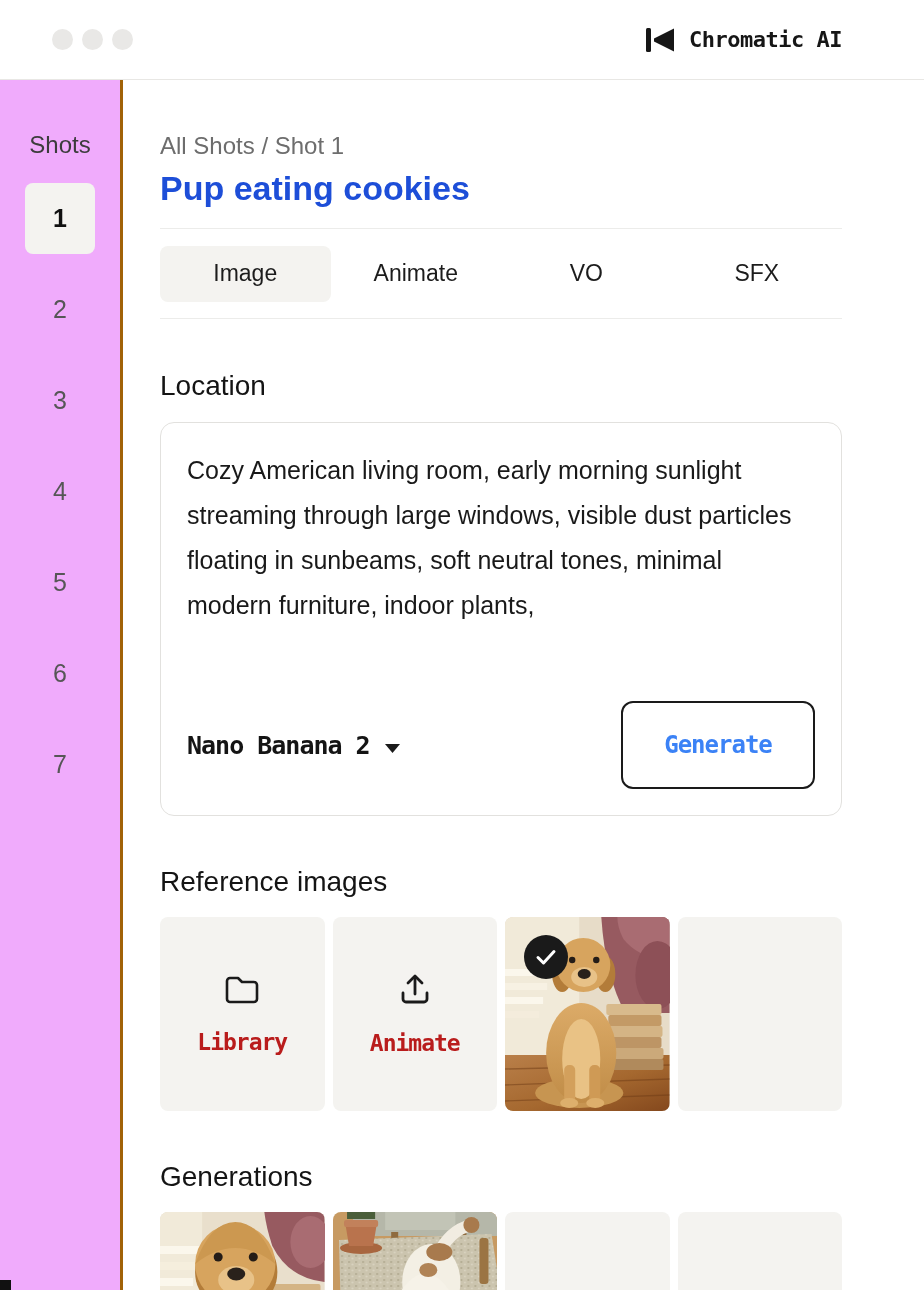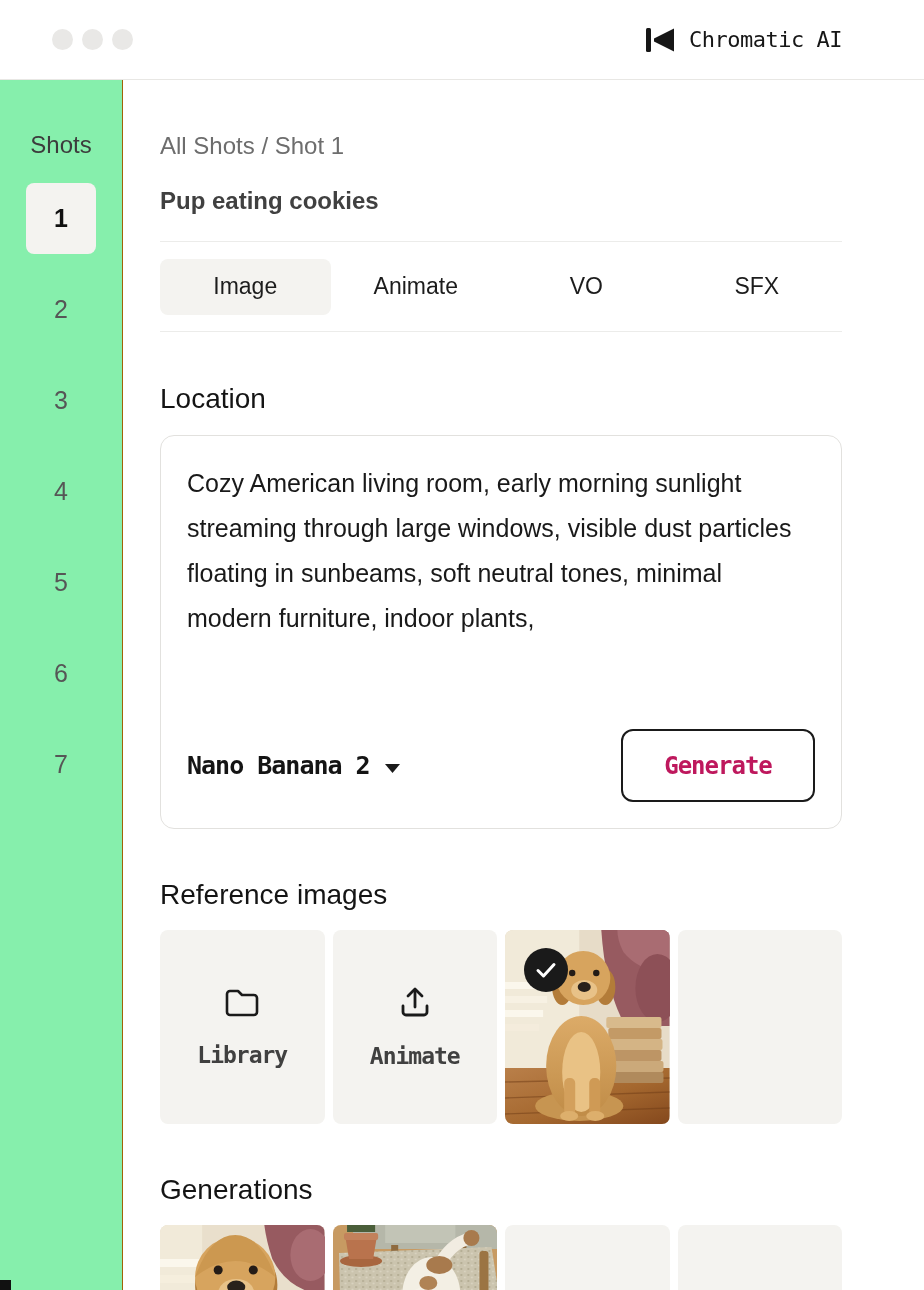--- a/index.html
+++ b/index.html
@@ -7,69 +7,69 @@
     font-family: "Liberation Sans", sans-serif; color: #1a1a1a; }
   .page { position: relative; width: 924px; height: 1290px; background: #fff; overflow: hidden; }
 
   
   .titlebar { height: 80px; display: flex; align-items: center; justify-content: space-between;
     padding: 0 82px 0 52px; border-bottom: 1px solid #e8e7e4; background: #fff; }
   .traffic { display: flex; gap: 9px; }
   .traffic .dot { width: 21px; height: 21px; border-radius: 50%; background: #e9e8e6; }
   .logo { display: flex; align-items: center; gap: 13px; }
   .logo svg { display: block; }
-  .logo-text { font-family: "DejaVu Sans Mono", monospace; font-weight: 400; font-size: 22px;
+  .logo-text { font-family: "DejaVu Sans Mono", monospace; font-weight: 700; font-size: 22px;
     letter-spacing: -0.5px; color: #161616; }
 
   
   .sidebar { position: absolute; left: 0; top: 80px; width: 123px; height: 1210px;
-    border-right: 1px solid #a16207; background: #86efac; }
+    border-right: 3px solid #a16207; background: #f0abfc; }
   .shots-title { margin-top: 51px; text-align: center; font-size: 24px; font-weight: 500; color: #3c3c3c; }
   .shot-list { margin-top: 24px; display: flex; flex-direction: column; align-items: center; }
   .shot-item { width: 70px; height: 71px; margin-bottom: 20px; border-radius: 8px;
     display: flex; align-items: center; justify-content: center;
     font-size: 25px; color: #565656; cursor: pointer; }
   .shot-item.selected { background: #f4f3f0; color: #101010; font-weight: 600; }
 
   
   .main { position: absolute; left: 124px; top: 80px; width: 800px; height: 1210px;
     padding: 0 82px 0 36px; }
   .breadcrumb { margin-top: 52px; font-size: 24px; line-height: 28px; color: #6d6d6d; }
-  .page-title { margin-top: 23px; font-size: 24px; line-height: 36px; font-weight: 700; color: #404040; }
+  .page-title { margin-top: 10px; font-size: 34px; line-height: 36px; font-weight: 700; color: #1d4ed8; }
   .divider { height: 1px; background: #ececea; width: 100%; }
   .div-1 { margin-top: 22px; }
 
   .tabs { height: 89px; display: grid; grid-template-columns: repeat(4, 1fr); align-items: center; }
   .tab { height: 56px; border-radius: 8px; display: flex; align-items: center; justify-content: center;
     font-size: 23px; font-weight: 500; color: #1c1c1c; cursor: pointer; }
   .tab.selected { background: #f4f3f0; text-align: right; }
 
   .section-label { font-size: 28px; line-height: 30px; font-weight: 500; color: #141414; }
   .lbl-location { margin-top: 52px; }
   .lbl-refs { margin-top: 51px; }
   .lbl-gens { margin-top: 51px; }
 
   .location-card { margin-top: 21px; height: 394px; border: 1px solid #e2e1de; border-radius: 14px;
     padding: 25px 26px 26px 26px; display: flex; flex-direction: column; background: #fff; }
   .prompt { font-size: 25px; line-height: 45px; color: #191919; max-width: 615px; }
   .card-footer { margin-top: auto; display: flex; align-items: center; justify-content: space-between; }
   .model-select { display: flex; align-items: center; gap: 14px; cursor: pointer;
     font-family: "DejaVu Sans Mono", monospace; font-weight: 700; font-size: 25px;
     letter-spacing: -1px; color: #141414; }
-  .generate-btn { min-width: 194px; height: 73px; background: #fff; border: 2px solid #1a1a1a;
+  .generate-btn { min-width: 194px; height: 88px; background: #fff; border: 2px solid #1a1a1a;
     border-radius: 12px; display: flex; align-items: center; justify-content: center;
     font-family: "DejaVu Sans Mono", monospace; font-weight: 700; font-size: 24px;
-    letter-spacing: -1px; color: #be185d; cursor: pointer; }
+    letter-spacing: -1px; color: #3b82f6; cursor: pointer; }
 
   .tile-row { margin-top: 20px; display: grid; grid-template-columns: repeat(4, 1fr); gap: 8px; }
   .tile { height: 194px; border-radius: 8px; background: #f4f3f0; position: relative; overflow: hidden; }
   .tile.action { display: flex; flex-direction: column; align-items: center; justify-content: center;
     gap: 20px; cursor: pointer; }
   .tile-label { font-family: "DejaVu Sans Mono", monospace; font-weight: 700; font-size: 23px;
-    letter-spacing: -1px; color: #404040; }
+    letter-spacing: -1px; color: #b91c1c; }
   .tile.photo { cursor: pointer; }
   .tile.photo svg { display: block; width: 100%; height: 100%; }
   .badge { position: absolute; left: 19px; top: 18px; width: 44px; height: 44px; border-radius: 50%;
     background: #1a1a1a; display: flex; align-items: center; justify-content: center; }
 
   .black-mark { position: absolute; left: 0; top: 1280px; width: 11px; height: 10px; background: #111; }
 </style>
 </head>
 <body>
 

